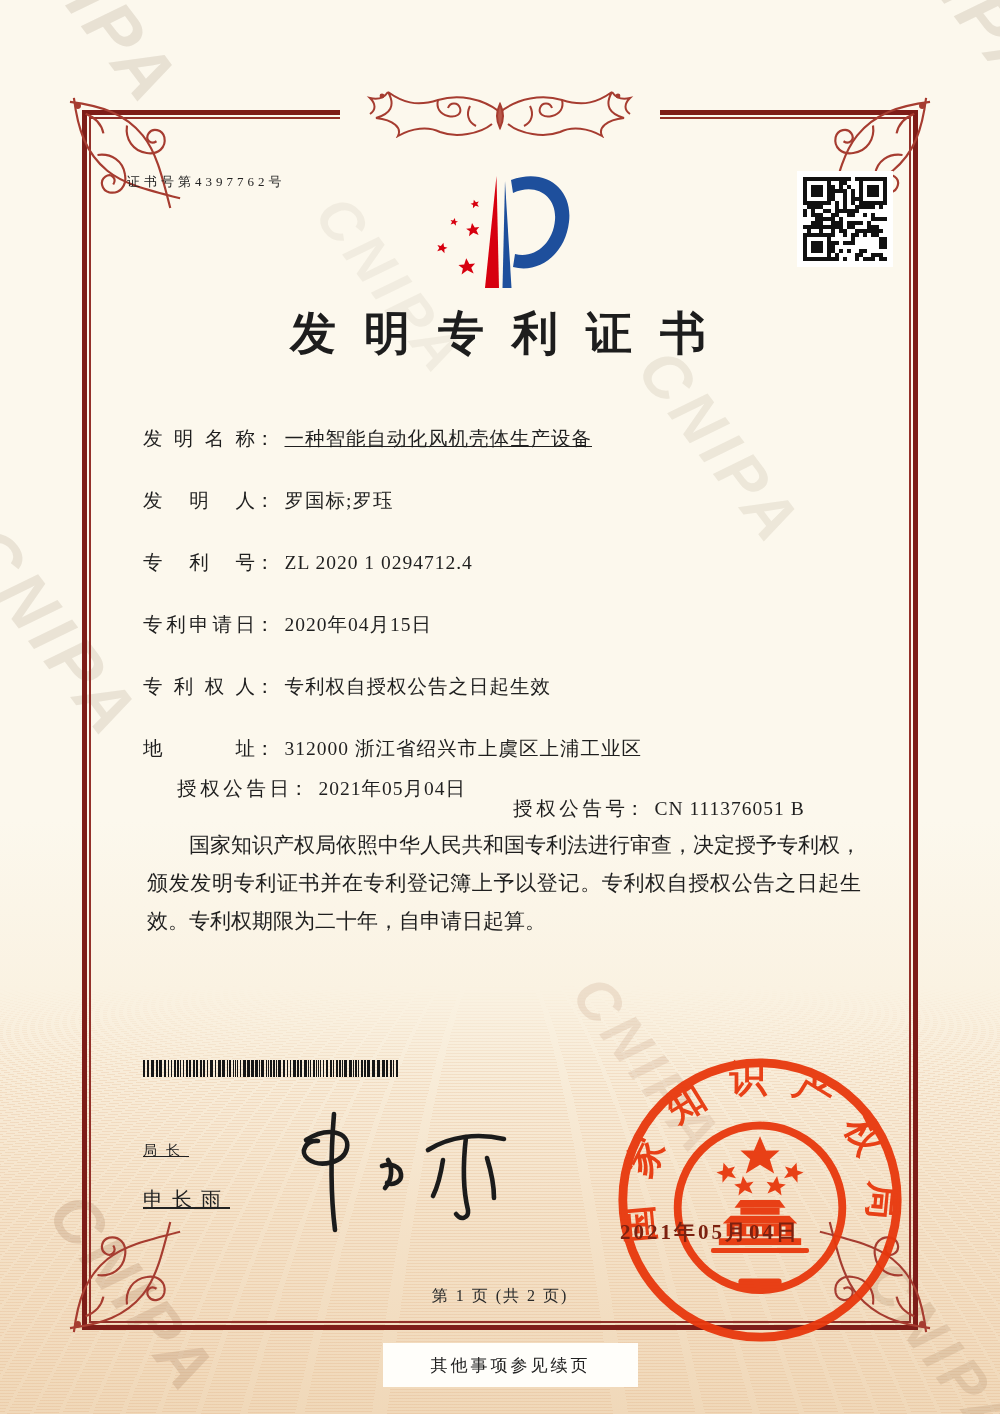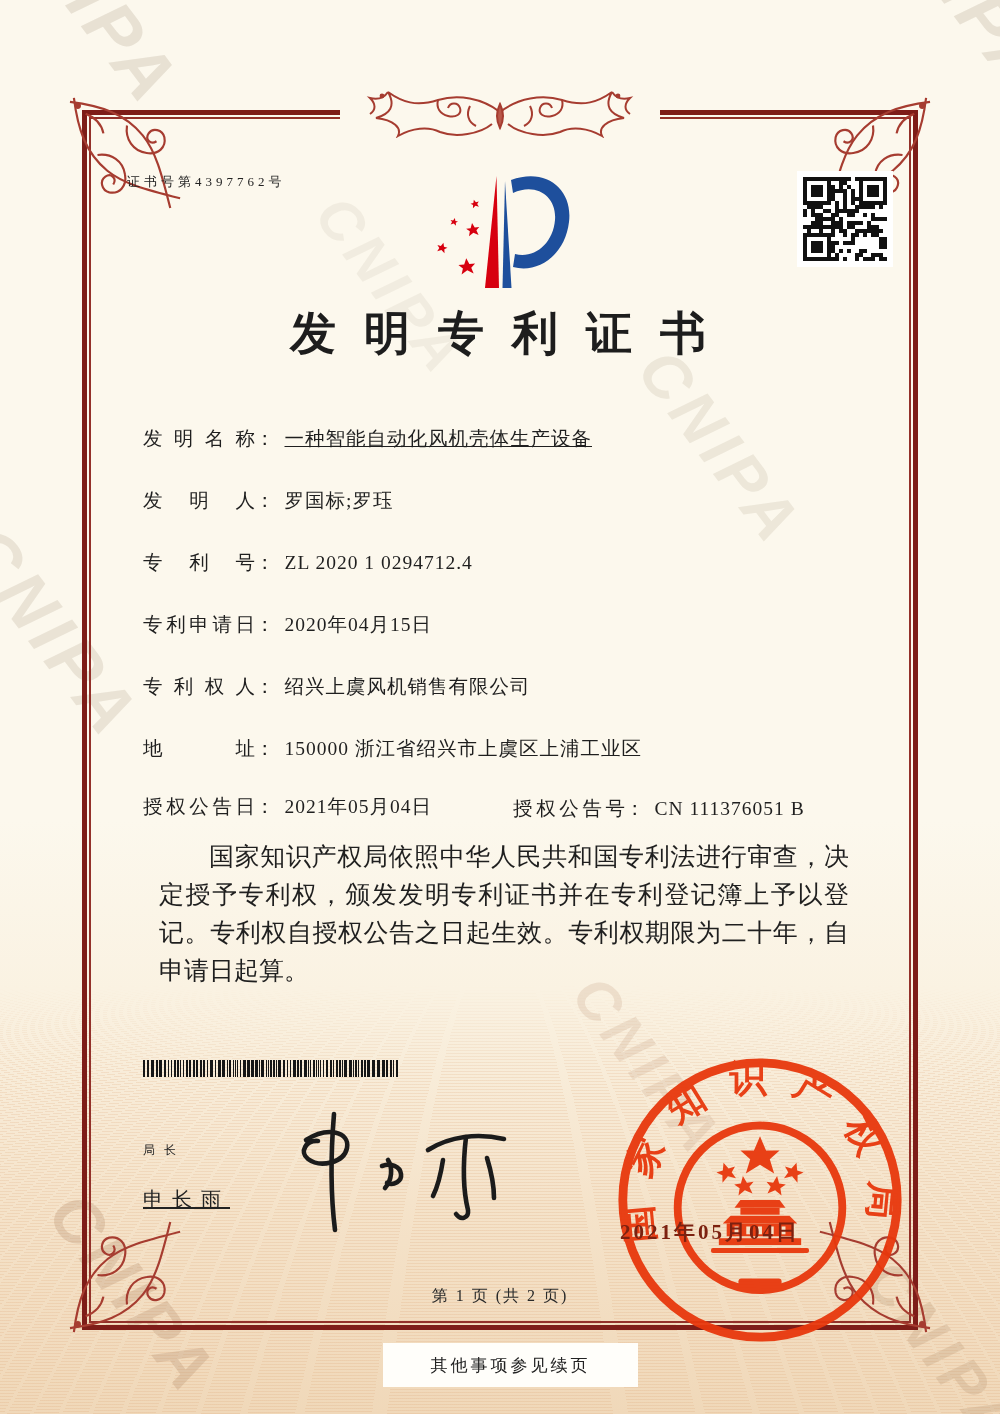--- a/index.html
+++ b/index.html
@@ -37,30 +37,30 @@
   .qr-box svg{position:absolute;left:6px;top:6px;}
   .logo{position:absolute;left:425px;top:162px;width:150px;height:130px;z-index:4;}
   .title{position:absolute;left:0;width:1000px;top:303px;text-align:center;font-size:46px;font-weight:600;
     letter-spacing:28px;padding-left:24px;box-sizing:border-box;color:#1d1d1d;z-index:4;}
   
   .fields{position:absolute;left:143px;top:425px;width:730px;z-index:4;font-size:19.5px;color:#1f1f1f;}
   .frow{position:absolute;left:0;white-space:nowrap;}
   .flabel{display:inline-block;width:112px;text-align:justify;text-align-last:justify;vertical-align:bottom;}
   .fcolon{display:inline-block;margin-right:10px;}
   .r0{top:0;text-decoration:underline;} .r1{top:62px;} .r2{top:124px;} .r3{top:186px;} .r4{top:248px;} .r5{top:310px;}
-  .r6{top:368px;} .r6b{top:370px;left:370px;}
+  .r6{top:350px;margin-left:34px;} .r6b{top:370px;left:370px;}
   .fvalue{letter-spacing:1px;}
   
   .paras{position:absolute;left:143px;top:822px;width:722px;z-index:4;}
-  .paras p{margin:16px;text-indent:2em;font-size:25px;line-height:38px;text-align:justify;color:#1f1f1f;}
+  .paras p{margin:4px;text-indent:2em;font-size:21px;line-height:38px;text-align:justify;color:#1f1f1f;}
   
   .barcode{position:absolute;left:143px;top:1060px;width:258px;height:17px;z-index:4;}
   
-  .sig-title{position:absolute;left:143px;top:1142px;font-size:12px;letter-spacing:9px;z-index:4;
-    font-family:"Liberation Sans","DejaVu Sans",sans-serif;color:#222;}
+  .sig-title{position:absolute;left:143px;top:1142px;font-size:14px;letter-spacing:9px;z-index:4;
+    font-family:"Liberation Sans","DejaVu Sans",sans-serif;color:#222;text-decoration:underline;}
   .sig-name{position:absolute;left:143px;top:1186px;font-size:20px;letter-spacing:9px;z-index:4;
     font-family:"Liberation Sans","DejaVu Sans",sans-serif;color:#222;text-decoration:underline;}
   .sig-script{position:absolute;left:268px;top:1108px;width:290px;height:130px;z-index:4;}
   
   .seal{position:absolute;left:613px;top:1053px;width:294px;height:294px;z-index:6;opacity:.95;}
   .seal-date{position:absolute;left:620px;top:1218px;width:300px;font-size:21px;letter-spacing:3px;
     color:#7c2110;font-weight:600;z-index:7;}
   
   .page-info{position:absolute;left:0;width:1000px;top:1286px;text-align:center;font-size:16px;
     letter-spacing:2px;color:#2a2a2a;z-index:4;}
@@ -424,24 +424,24 @@
     <div class="frow r1">
       <span class="flabel">发明人</span><span class="fcolon">：</span><span class="fvalue">罗国标;罗珏</span>
     </div>
     <div class="frow r2">
       <span class="flabel">专利号</span><span class="fcolon">：</span><span class="fvalue">ZL 2020 1 0294712.4</span>
     </div>
     <div class="frow r3">
       <span class="flabel">专利申请日</span><span class="fcolon">：</span><span class="fvalue">2020年04月15日</span>
     </div>
     <div class="frow r4">
-      <span class="flabel">专利权人</span><span class="fcolon">：</span><span class="fvalue">绍兴上虞风机销售有限公司</span>
+      <span class="flabel">专利权人</span><span class="fcolon">：</span><span class="fvalue">专利权自授权公告之日起生效</span>
     </div>
     <div class="frow r5">
-      <span class="flabel">地址</span><span class="fcolon">：</span><span class="fvalue">150000 浙江省绍兴市上虞区上浦工业区</span>
+      <span class="flabel">地址</span><span class="fcolon">：</span><span class="fvalue">312000 浙江省绍兴市上虞区上浦工业区</span>
     </div>
     <div class="frow r6">
       <span class="flabel">授权公告日</span><span class="fcolon">：</span><span class="fvalue">2021年05月04日</span>
     </div>
     <div class="frow r6b">
       <span class="flabel">授权公告号</span><span class="fcolon">：</span><span class="fvalue">CN 111376051 B</span>
     </div>
   </div>
 
   <div class="paras">

